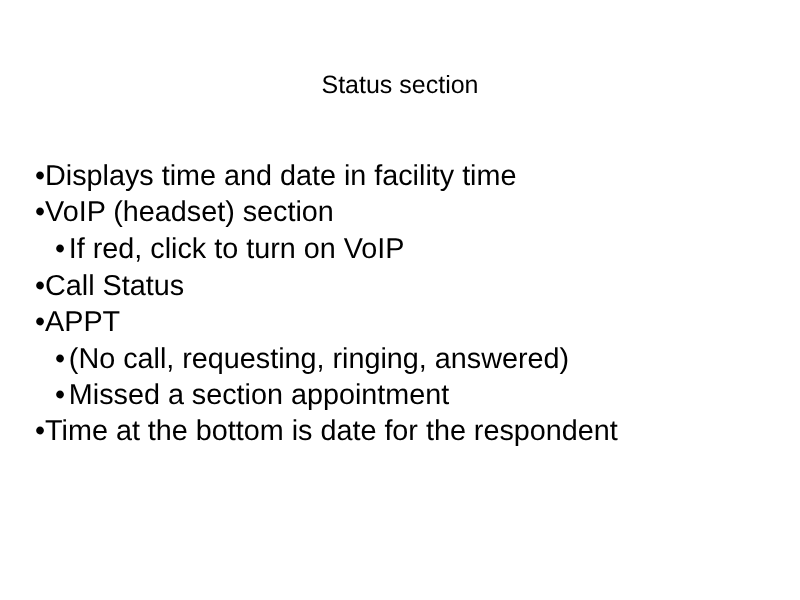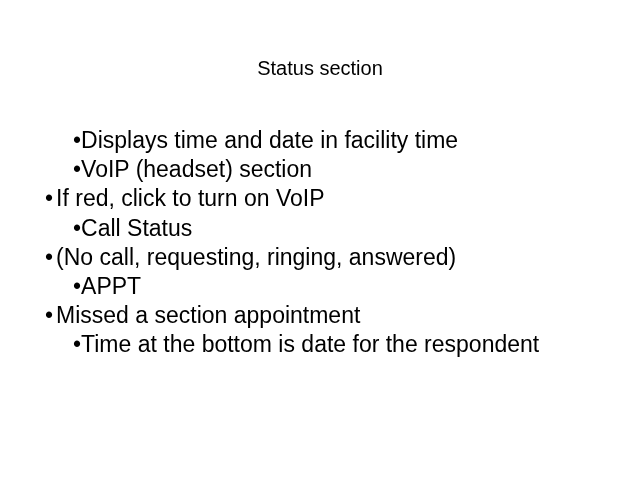--- a/index.html
+++ b/index.html
@@ -46,28 +46,28 @@
     width: 640px;
   }
 
   .bullet-line {
     display: block;
     font-size: 23px;
     line-height: 29.2px;
     color: #000000;
     white-space: nowrap;
     letter-spacing: 0px;
-    margin-left: 45px;
   }
 
   .bullet-line.level-1 {
     padding-left: 28px;
   }
 
   .bullet-line.level-2 {
+    padding-left: 44px;
   }
 
   .bullet-mark {
     display: inline;
     font-size: 23px;
   }
 
   .level-1 > .bullet-mark {
     margin-right: 0px;
   }
@@ -86,19 +86,19 @@
 <div id="slide">
 
   <h1 id="slide-title">Status section</h1>
 
   <div id="slide-body">
 
   <div class="bullet-line level-1"><span class="bullet-mark">•</span><span class="bullet-text">Displays time and date in facility time</span></div>
       <div class="bullet-line level-1"><span class="bullet-mark">•</span><span class="bullet-text">VoIP (headset) section</span></div>
       <div class="bullet-line level-2"><span class="bullet-mark">•</span><span class="bullet-text">If red, click to turn on VoIP</span></div>
       <div class="bullet-line level-1"><span class="bullet-mark">•</span><span class="bullet-text">Call Status</span></div>
+      <div class="bullet-line level-1"><span class="bullet-mark">•</span><span class="bullet-text">APPT</span></div>
       <div class="bullet-line level-2"><span class="bullet-mark">•</span><span class="bullet-text">(No call, requesting, ringing, answered)</span></div>
-      <div class="bullet-line level-1"><span class="bullet-mark">•</span><span class="bullet-text">APPT</span></div>
       <div class="bullet-line level-2"><span class="bullet-mark">•</span><span class="bullet-text">Missed a section appointment</span></div>
       <div class="bullet-line level-1"><span class="bullet-mark">•</span><span class="bullet-text">Time at the bottom is date for the respondent</span></div>
     </div>
 
 </div>
 
 </body></html>

